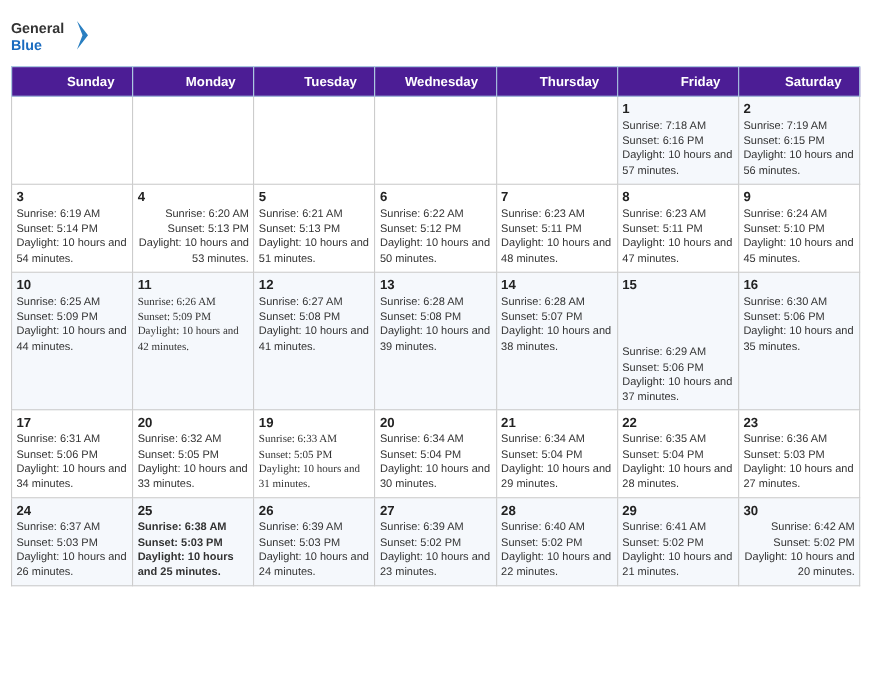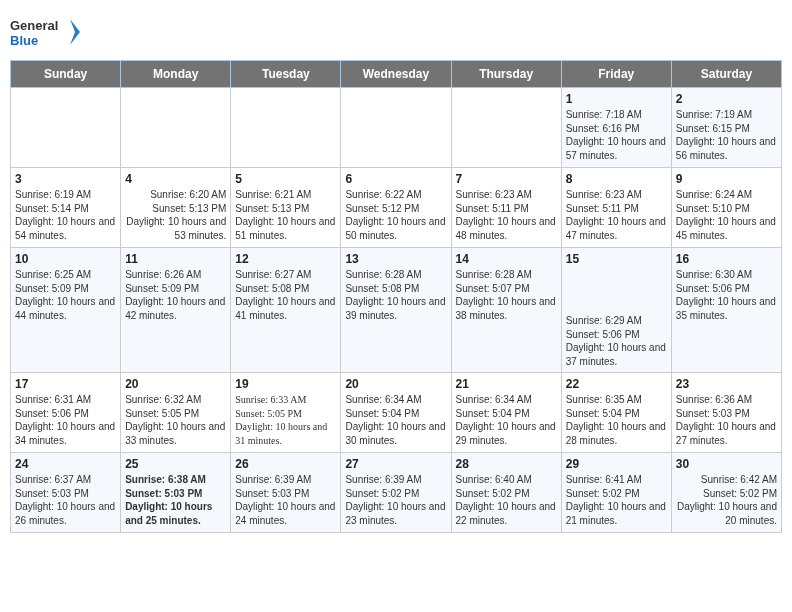--- a/index.html
+++ b/index.html
@@ -35,26 +35,26 @@
       font-size: 16px;
       color: #555;
       margin-top: 2px;
     }
     .calendar {
       width: 100%;
       border-collapse: collapse;
       table-layout: fixed;
     }
     .calendar thead th {
-      background-color: #737373;
+      background-color: #4c1d95;
       color: #fff;
       font-size: 12px;
       font-weight: bold;
-      padding: 6px 4px;
-      text-align: center;
+      padding: 6px 16px;
+      text-align: right;
       border: 1px solid #aac8e0;
     }
     .calendar tbody td {
       border: 1px solid #ccc;
       vertical-align: top;
       padding: 4px;
       font-size: 10.5px;
       color: #333;
       height: 80px;
       background: #fff;
@@ -174,21 +174,21 @@
       </tr>
       <tr>
         <td>
           <span class="day-num">10</span>
           <div class="day-info" style="white-space: pre-line;">Sunrise: 6:25 AM
 Sunset: 5:09 PM
 Daylight: 10 hours and 44 minutes.</div>
         </td>
         <td>
           <span class="day-num">11</span>
-          <div class="day-info" style="white-space: pre-line;">Sunrise: 6:26 AM
+          <div class="day-info" style="white-space: pre-line; font-family: Liberation Serif, serif;">Sunrise: 6:26 AM
 Sunset: 5:09 PM
 Daylight: 10 hours and 42 minutes.</div>
         </td>
         <td>
           <span class="day-num">12</span>
           <div class="day-info" style="white-space: pre-line;">Sunrise: 6:27 AM
 Sunset: 5:08 PM
 Daylight: 10 hours and 41 minutes.</div>
         </td>
         <td>

